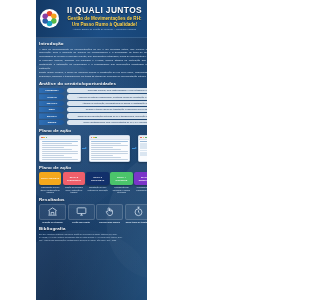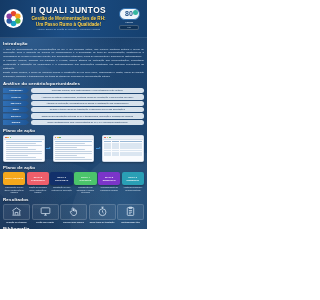--- a/index.html
+++ b/index.html
@@ -3,27 +3,28 @@
 <meta charset="utf-8">
 <style>
   * { box-sizing: border-box; margin: 0; padding: 0; }
   html, body {
     width: 147px; height: 300px;
     font-family: "Liberation Sans", sans-serif;
     overflow: hidden;
   }
   #poster {
     position: relative;
-    width: 147px; height: 229px;
+    width: 147px; height: 300px;
     background:
       radial-gradient(ellipse at 20% 8%, #2f5d8f 0%, rgba(47,93,143,0) 55%),
       radial-gradient(ellipse at 85% 92%, #24527f 0%, rgba(36,82,127,0) 60%),
       linear-gradient(160deg, #16355c 0%, #1d4470 35%, #16365e 70%, #102a4a 100%);
     color: #eaf2fa;
     overflow: hidden;
+    margin-left: 36px;
   }
   
   .swoosh {
     position: absolute;
     background: linear-gradient(120deg, rgba(255,255,255,0.055), rgba(255,255,255,0));
     border-radius: 50%;
     pointer-events: none;
   }
   .swoosh.a { left: -30px; top: 60px; width: 120px; height: 150px; transform: rotate(-18deg); }
   .swoosh.b { right: -35px; top: 150px; width: 110px; height: 130px; transform: rotate(22deg); }

